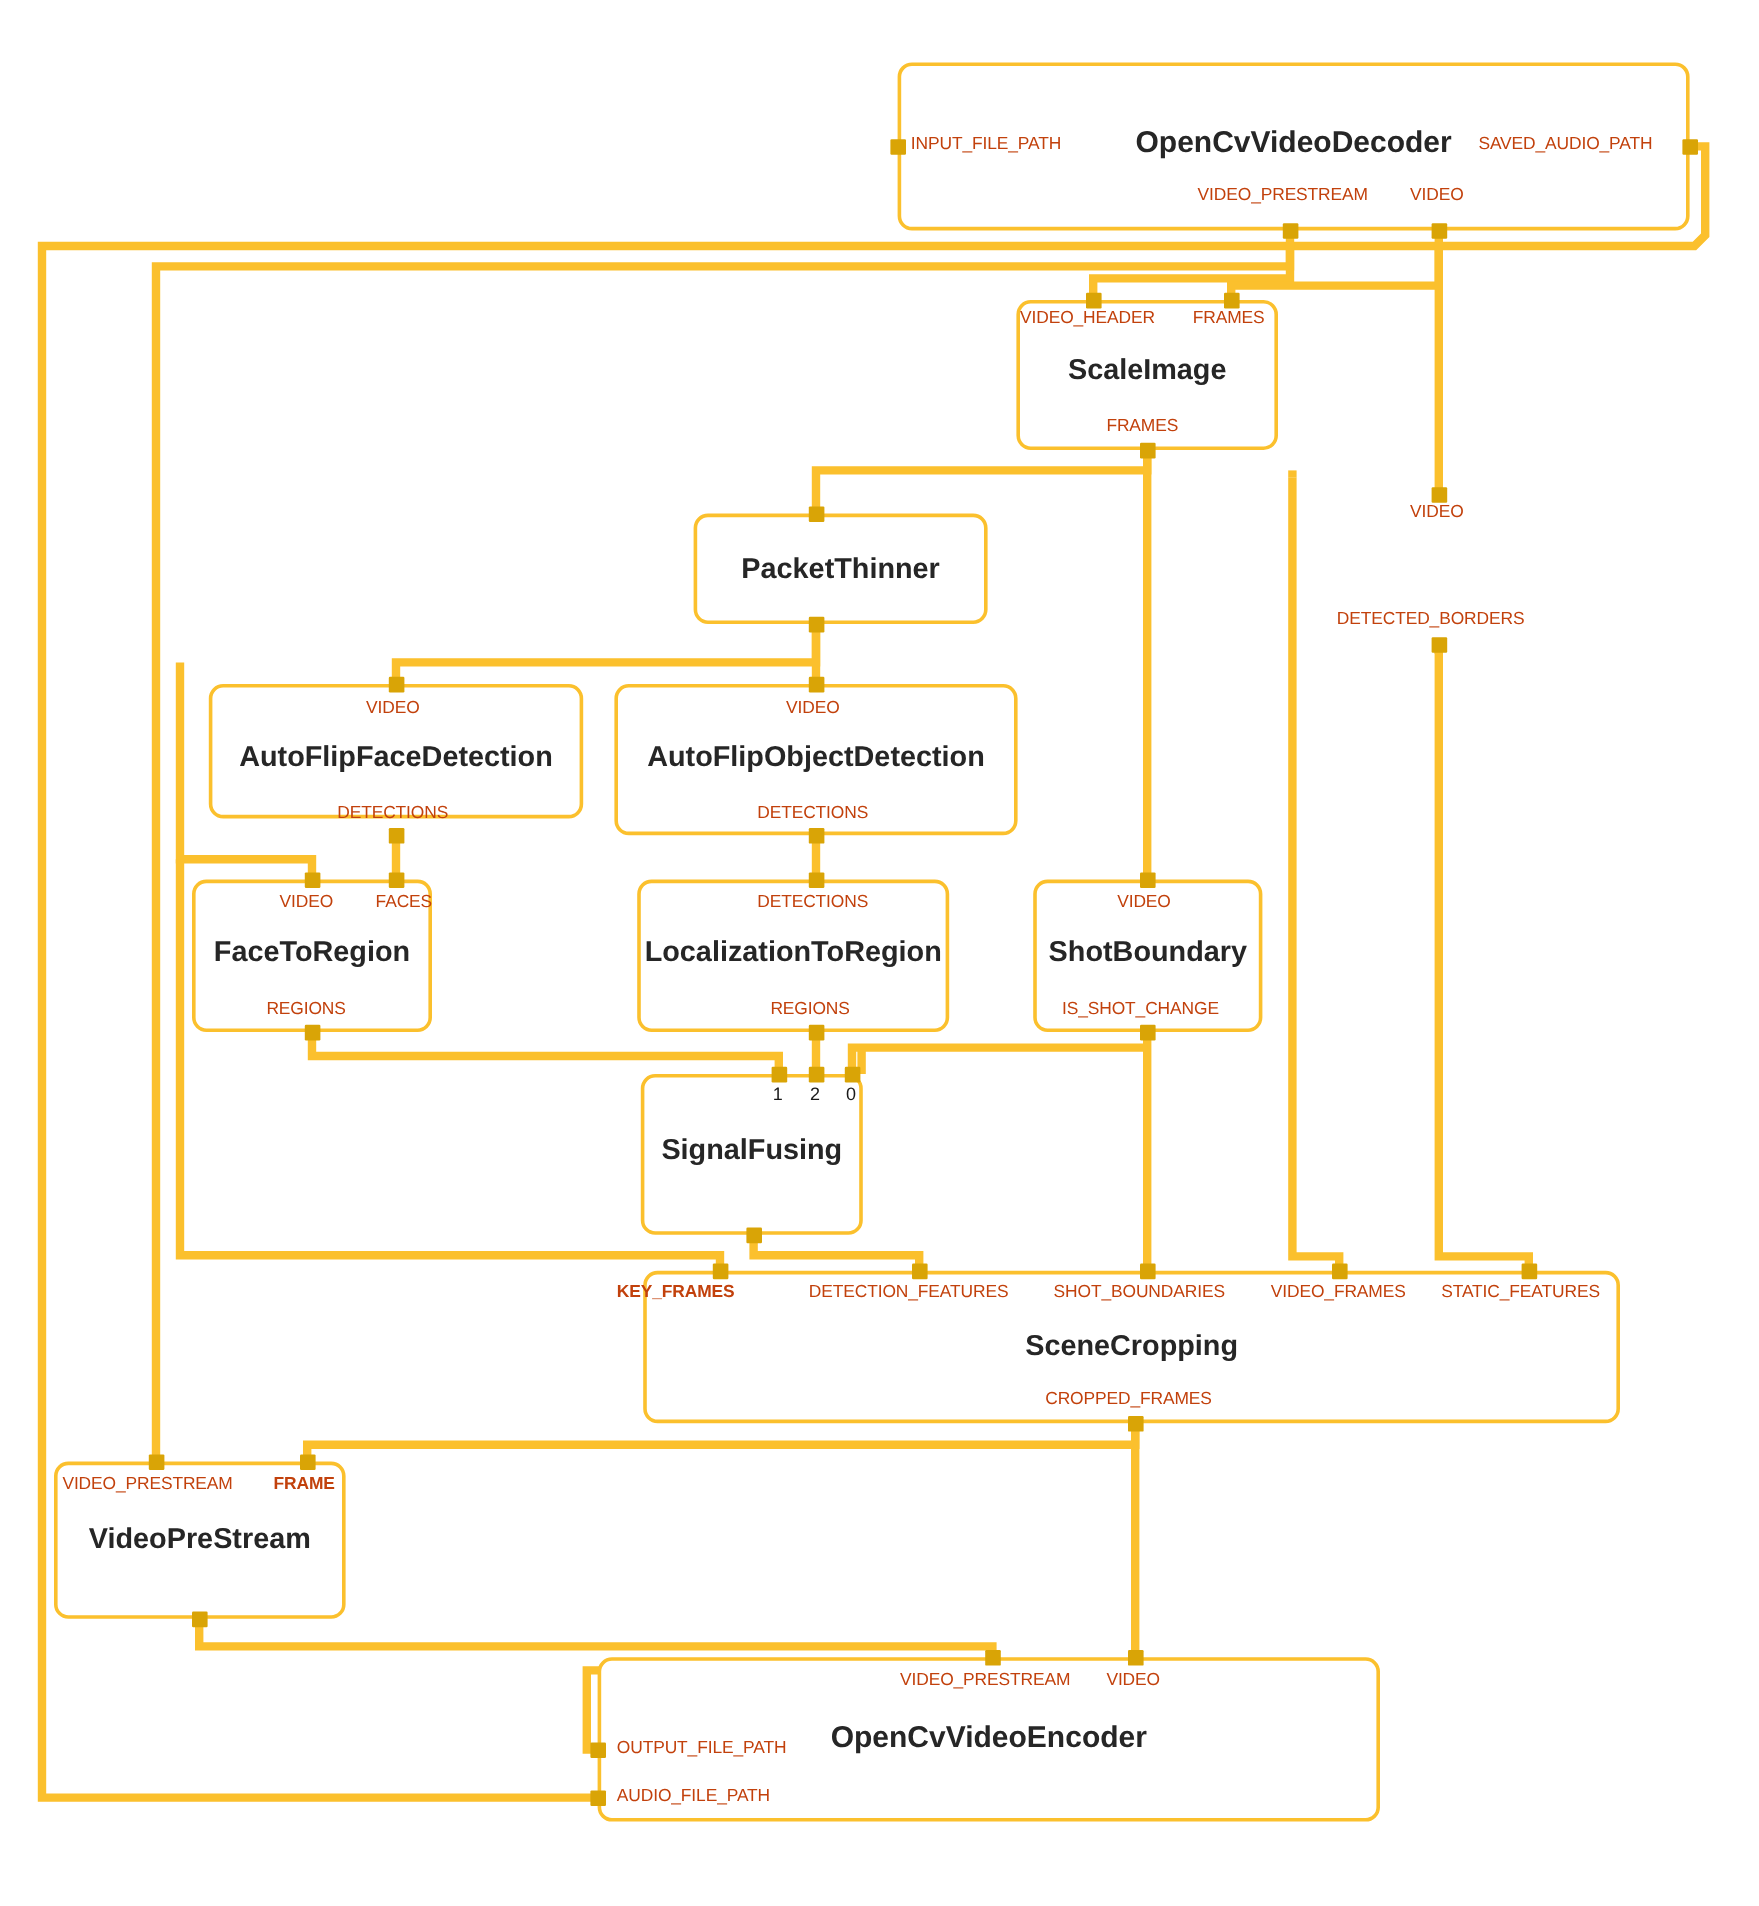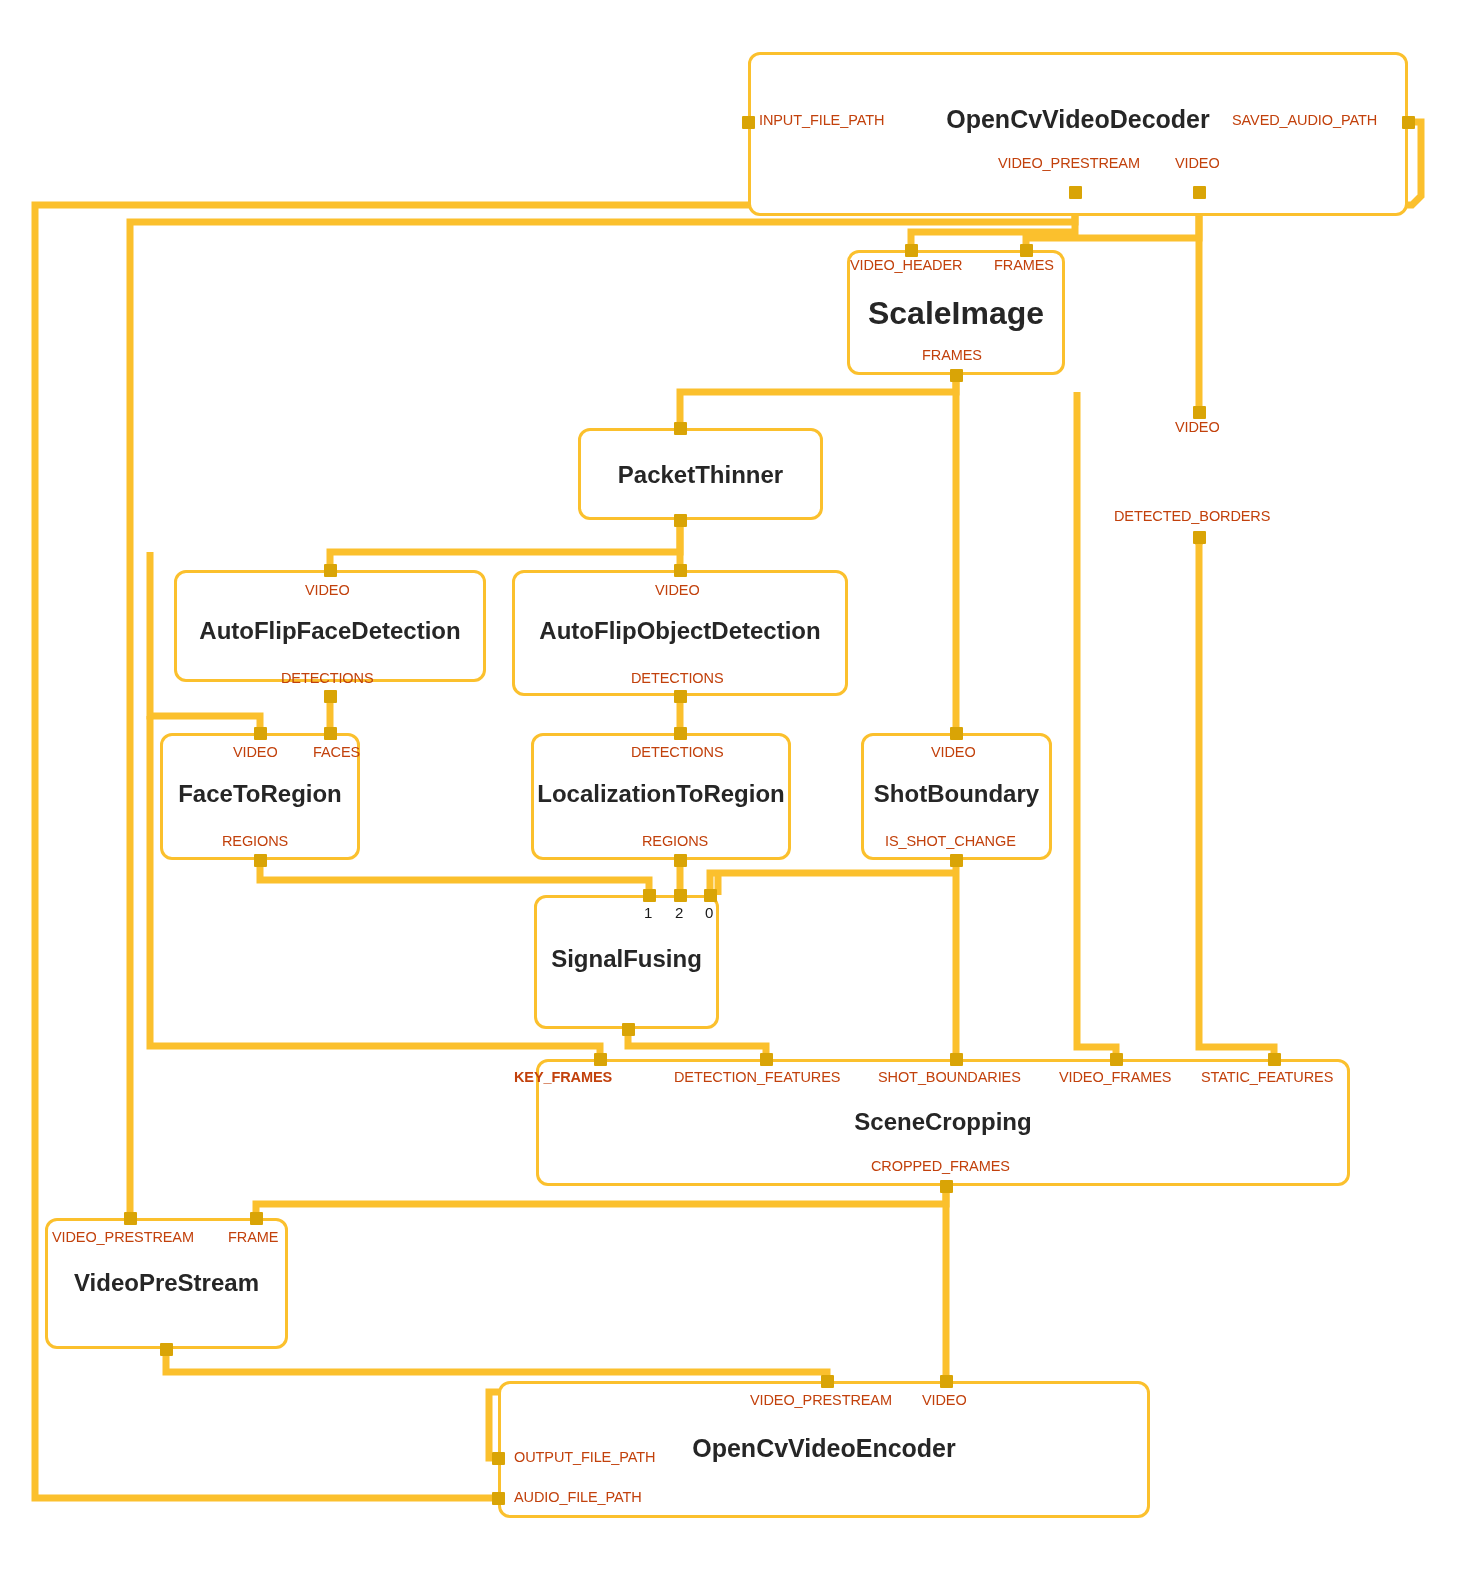--- a/index.html
+++ b/index.html
@@ -95,34 +95,34 @@
 
       <path d="M946,1186 L946,1381"></path>
 
       <path d="M166,1349 L166,1372 L827,1372 L827,1381"></path>
 
       <path d="M498,1458 L489,1458 L489,1392 L827,1392"></path>
 
     </g>
   </svg>
 
-  <div class="node" style="left:748px;top:52px;width:660px;height:164px;">
+  <div class="node" style="left:748px;top:52px;width:660px;height:140px;">
     <div class="node-title" style="top:50px;font-size:25px;">OpenCvVideoDecoder</div>
   </div>
   <div class="port-label" style="left:759px;top:112px;">INPUT_FILE_PATH</div>
   <div class="port-sq" style="left:742px;top:116px;"></div>
   <div class="port-label" style="left:1232px;top:112px;">SAVED_AUDIO_PATH</div>
   <div class="port-sq" style="left:1402px;top:116px;"></div>
   <div class="port-label" style="left:998px;top:155px;">VIDEO_PRESTREAM</div>
   <div class="port-sq" style="left:1069px;top:186px;"></div>
   <div class="port-label" style="left:1175px;top:155px;">VIDEO</div>
   <div class="port-sq" style="left:1193px;top:186px;"></div>
 
   <div class="node" style="left:847px;top:250px;width:218px;height:125px;">
-    <div class="node-title" style="top:42px;font-size:32px;">ScaleImage</div>
+    <div class="node-title" style="top:42px;font-size:24px;">ScaleImage</div>
   </div>
   <div class="port-label" style="left:850px;top:257px;">VIDEO_HEADER</div>
   <div class="port-sq" style="left:905px;top:244px;"></div>
   <div class="port-label" style="left:994px;top:257px;">FRAMES</div>
   <div class="port-sq" style="left:1020px;top:244px;"></div>
   <div class="port-label" style="left:922px;top:347px;">FRAMES</div>
   <div class="port-sq" style="left:950px;top:369px;"></div>
 
   <div class="port-label" style="left:1175px;top:419px;">VIDEO</div>
   <div class="port-sq" style="left:1193px;top:406px;"></div>
@@ -202,21 +202,21 @@
   <div class="port-label" style="left:1201px;top:1069px;">STATIC_FEATURES</div>
   <div class="port-sq" style="left:1268px;top:1053px;"></div>
   <div class="port-label" style="left:871px;top:1158px;">CROPPED_FRAMES</div>
   <div class="port-sq" style="left:940px;top:1180px;"></div>
 
   <div class="node" style="left:45px;top:1218px;width:243px;height:131px;">
     <div class="node-title" style="top:48px;font-size:24px;">VideoPreStream</div>
   </div>
   <div class="port-label" style="left:52px;top:1229px;">VIDEO_PRESTREAM</div>
   <div class="port-sq" style="left:124px;top:1212px;"></div>
-  <div class="port-label" style="left:228px;top:1229px;">FRAME</div>
+  <div class="port-label" style="left:228px;top:1229px;font-weight:bold;">FRAME</div>
   <div class="port-sq" style="left:250px;top:1212px;"></div>
   <div class="port-sq" style="left:160px;top:1343px;"></div>
 
   <div class="node" style="left:498px;top:1381px;width:652px;height:137px;">
     <div class="node-title" style="top:50px;font-size:25px;">OpenCvVideoEncoder</div>
   </div>
   <div class="port-label" style="left:750px;top:1392px;">VIDEO_PRESTREAM</div>
   <div class="port-sq" style="left:821px;top:1375px;"></div>
   <div class="port-label" style="left:922px;top:1392px;">VIDEO</div>
   <div class="port-sq" style="left:940px;top:1375px;"></div>

